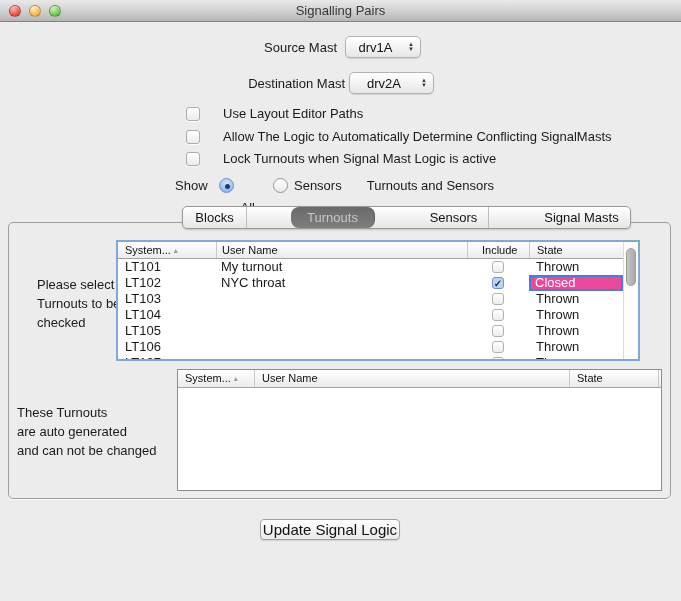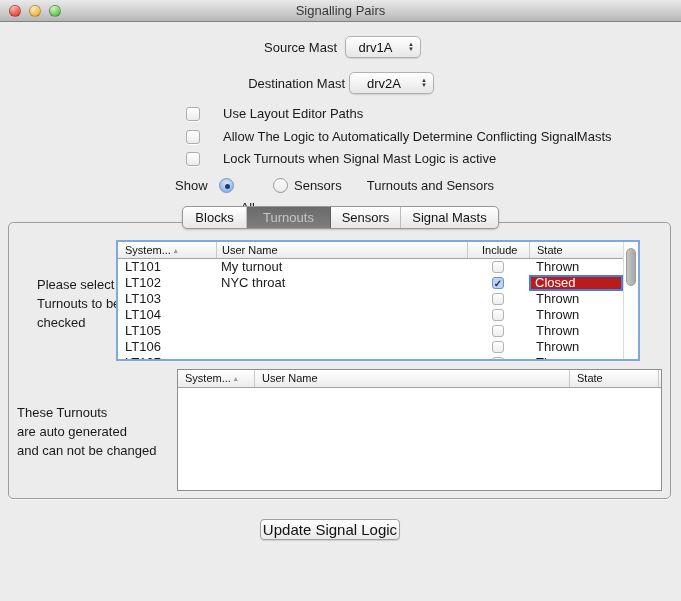--- a/index.html
+++ b/index.html
@@ -52,26 +52,27 @@
   .radio.selected { background: radial-gradient(circle at 50% 32%, #d6e7fb, #8fb8ec 75%, #7aa6e0); border-color: #7793bd; }
   .radio.selected::after { content: ""; position: absolute; left: 5px; top: 5px; width: 5px; height: 5px;
            border-radius: 50%; background: #1c3b72; }
 
   
   .tabbar {
     position: absolute; left: 182px; top: 206px; height: 23px; display: flex;
     border: 1px solid #999999; border-radius: 5px; overflow: hidden; z-index: 5;
     background: linear-gradient(#ffffff, #f1f1f1 55%, #e7e7e7);
     box-shadow: 0 1px 2px rgba(0,0,0,0.18);
+    gap: 44px;
   }
   .tab { line-height: 21px; font-size: 13px; color: #141414; text-align: center;
          border-right: 1px solid #bdbdbd; cursor: default; }
   .tab:last-child { border-right: none; }
   .tab.selected { background: linear-gradient(#6a6a6a, #7e7e7e); color: #c6c6c6;
-                  border-right-color: #5f5f5f; }
+                  border-right-color: #5f5f5f; border-radius: 8px; }
 
   
   .main-panel {
     position: absolute; left: 8px; top: 222px; width: 663px; height: 277px;
     border: 1px solid #9d9d9d; border-radius: 5px; background: #ececec;
     box-shadow: 0 1px 0 #fafafa;
   }
   .panel-label { position: absolute; font-size: 13px; line-height: 19px; white-space: nowrap; }
 
   
@@ -91,21 +92,21 @@
   .cell { font-size: 13px; line-height: 16px; white-space: nowrap; overflow: hidden; }
   .c-sys { width: 98px;  padding-left: 7px; }
   .c-usr { width: 251px; padding-left: 5px; }
   .c-inc { width: 62px;  display: flex; align-items: center; justify-content: center; }
   .c-st  { width: 94px;  padding-left: 7px; }
   .rowcb { width: 12px; height: 12px; border: 1px solid #b1b1b1; border-radius: 3px;
            background: linear-gradient(#ffffff, #ededed); font-size: 10px; line-height: 11px;
            text-align: center; color: #152a5e; }
   .rowcb.checked { background: #bed4f1; border-color: #6f94c8; font-weight: bold; }
   .c-st.editing { padding: 0; }
-  .state-sel { height: 16px; line-height: 12px; background: #b91c1c; color: #ffffff;
+  .state-sel { height: 16px; line-height: 12px; background: #ec4899; color: #ffffff;
                border: 2px solid #4a7dd3; padding-left: 4px; }
   .vscroll { width: 15px; flex: none; background: #fdfdfd; border-left: 1px solid #dadada; position: relative; }
   .vthumb { position: absolute; left: 2px; top: 6px; width: 10px; height: 38px; border-radius: 5px;
             background: linear-gradient(90deg, #c6c6c6, #a8a8a8); border: 1px solid #9e9e9e; }
 
   
   .t2 {
     position: absolute; left: 177px; top: 369px; width: 485px; height: 122px;
     border: 1px solid #8d8d8d; background: #ffffff; display: flex; flex-direction: column;
   }

